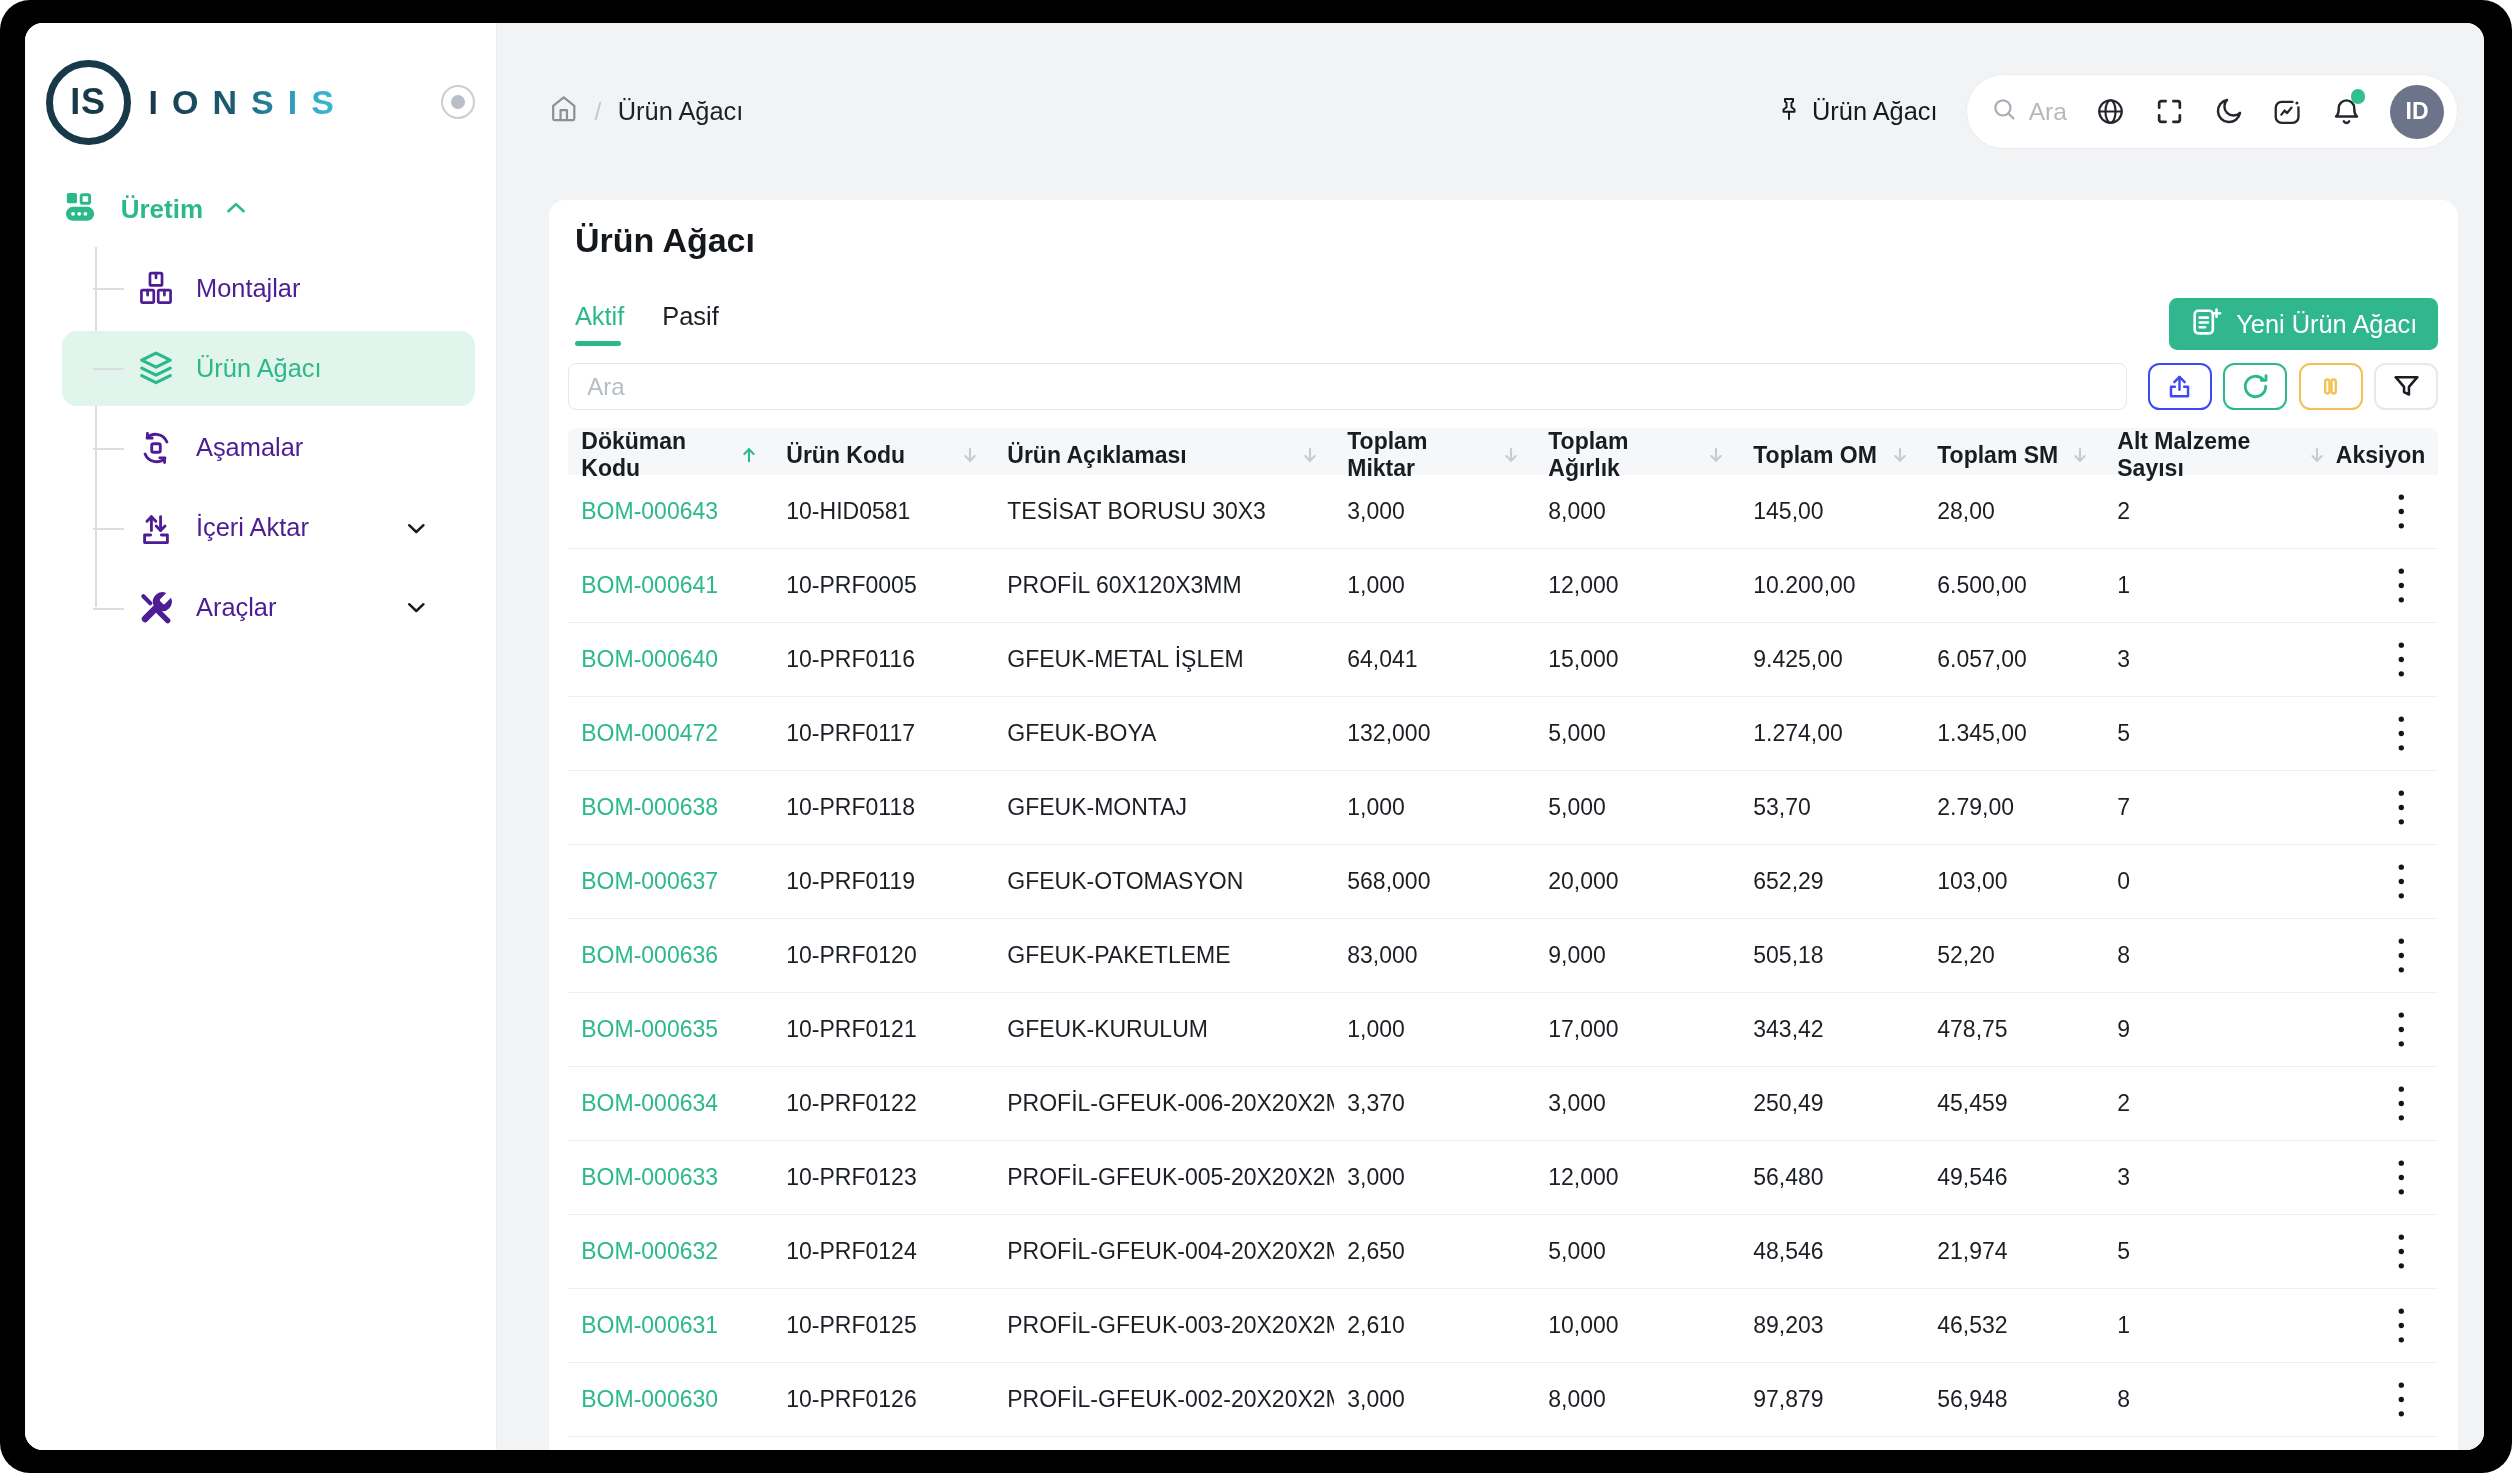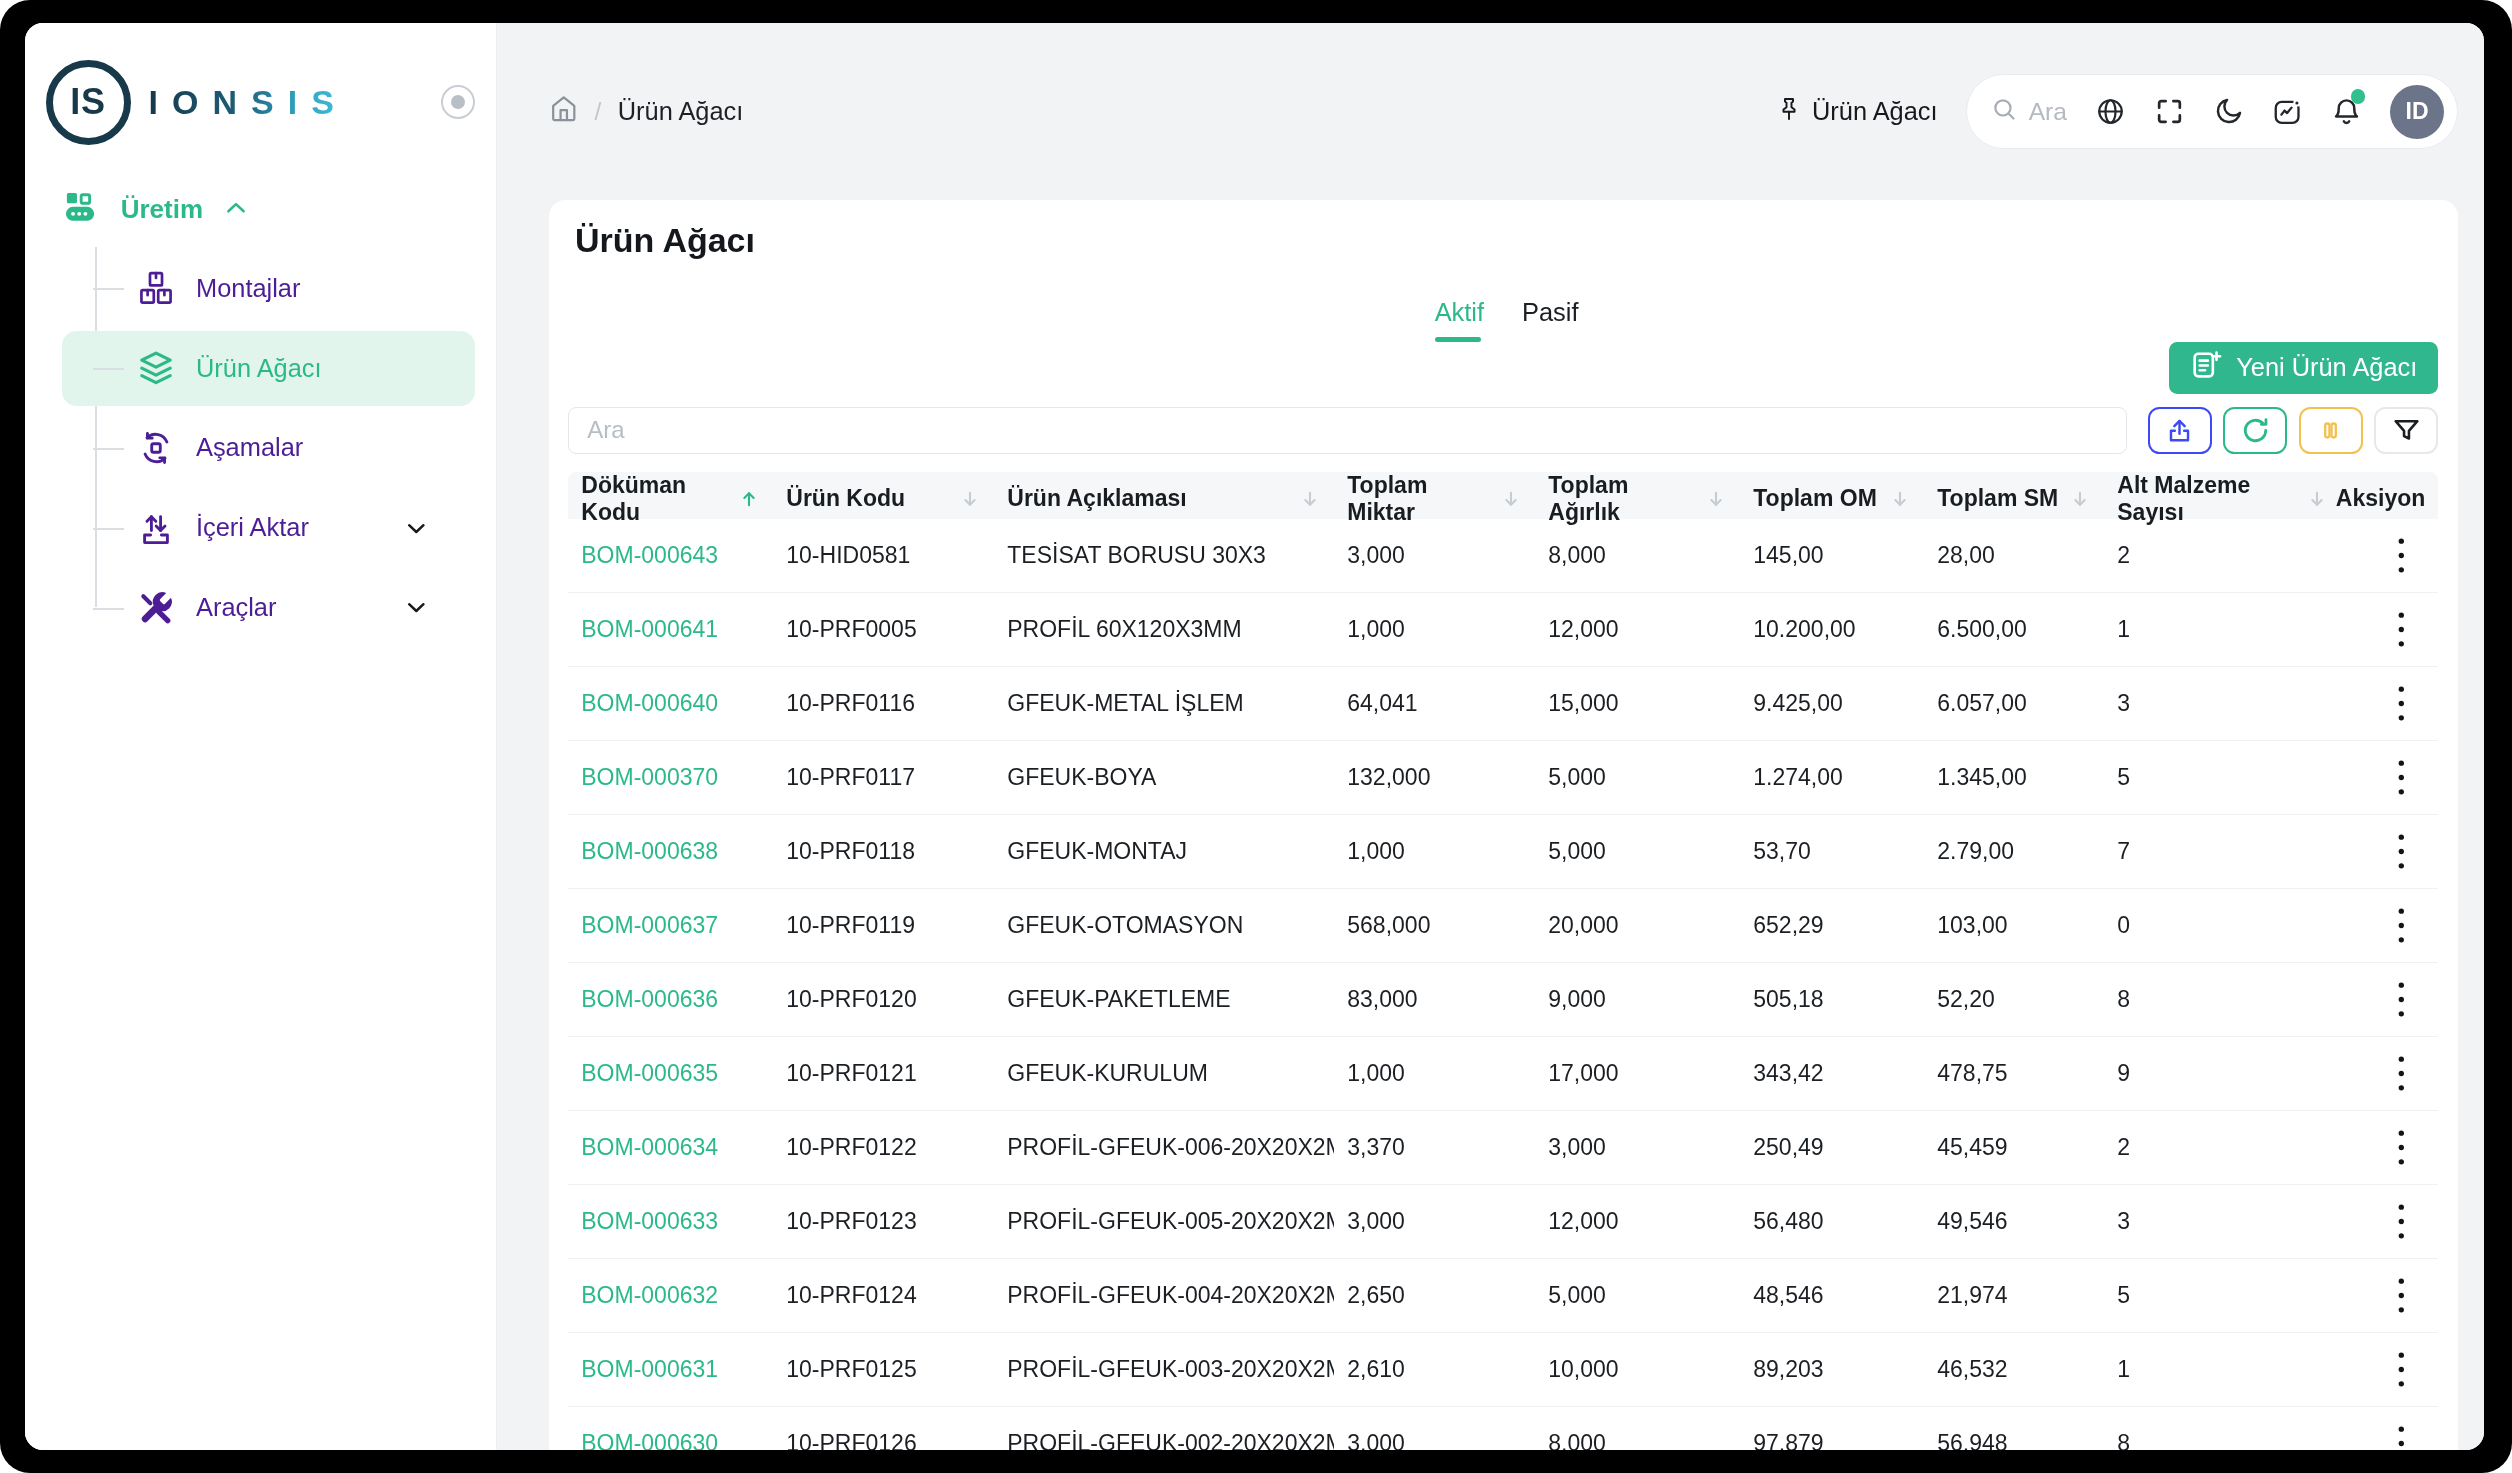--- a/index.html
+++ b/index.html
@@ -63,21 +63,21 @@
   .pill .picon svg { width: 31px; height: 31px; }
   .pill .badge { position: absolute; top: -6.6px; right: -3.3px; width: 14.7px; height: 14.7px;
           border-radius: 50%; background: #2fc08d; }
   .avatar { width: 54px; height: 54px; border-radius: 50%; background: #6b7488; color: #fff;
           font-size: 23px; font-weight: 600; display: flex; align-items: center; justify-content: center; cursor: pointer; }
 
   
   .card { flex: 1; background: #fff; border-radius: 16.4px 16.4px 0 0; padding: 21px 19.7px 0; min-height: 0; overflow: hidden; }
   .page-title { font-size: 34px; font-weight: 650; color: #14181c; margin-left: 6.6px; }
 
-  .tabs-row { display: flex; align-items: center; margin-top: 38px; flex-direction: column; }
+  .tabs-row { display: flex; align-items: center; margin-top: 38px; }
   .tabs { display: flex; gap: 38px; margin-left: 6.6px; }
   .tab { position: relative; font-size: 25.4px; padding-bottom: 14.7px; color: #1b1f24; cursor: pointer; }
   .tab.active { color: #2cb98a; font-weight: 500; }
   .tab.active::after { content: ""; position: absolute; left: 0; right: 3.3px; bottom: 0; height: 4.9px;
           border-radius: 3.3px; background: #2cb98a; }
   .new-btn { margin-left: auto; height: 52px; border: none; border-radius: 8.2px; background: #30b78d;
           color: #fff; font-size: 25.4px; font-weight: 500; font-family: inherit; display: flex;
           align-items: center; gap: 13px; padding: 0 21px; cursor: pointer; }
   .new-btn svg { width: 33px; height: 33px; }
 
@@ -469,21 +469,21 @@
                       <svg viewBox="0 0 24 38" xmlns="http://www.w3.org/2000/svg" fill="currentColor">
                         <circle cx="12" cy="5" r="2.6"></circle>
                         <circle cx="12" cy="19" r="2.6"></circle>
                         <circle cx="12" cy="33" r="2.6"></circle>
                       </svg>
                     </span>
                   </button>
                 </div>
               </div>
               <div class="trow">
-                <div class="td doc">BOM-000370</div>
+                <div class="td doc">BOM-000472</div>
                 <div class="td">10-PRF0117</div>
                 <div class="td">GFEUK-BOYA</div>
                 <div class="td">132,000</div>
                 <div class="td">5,000</div>
                 <div class="td">1.274,00</div>
                 <div class="td">1.345,00</div>
                 <div class="td">5</div>
                 <div class="td actions">
                   <button class="kebab">
                     <span style="display:flex">

